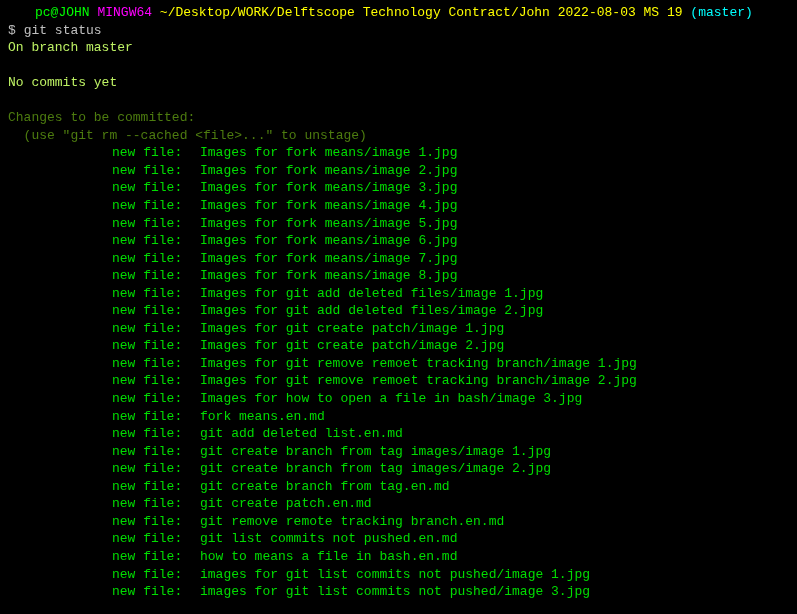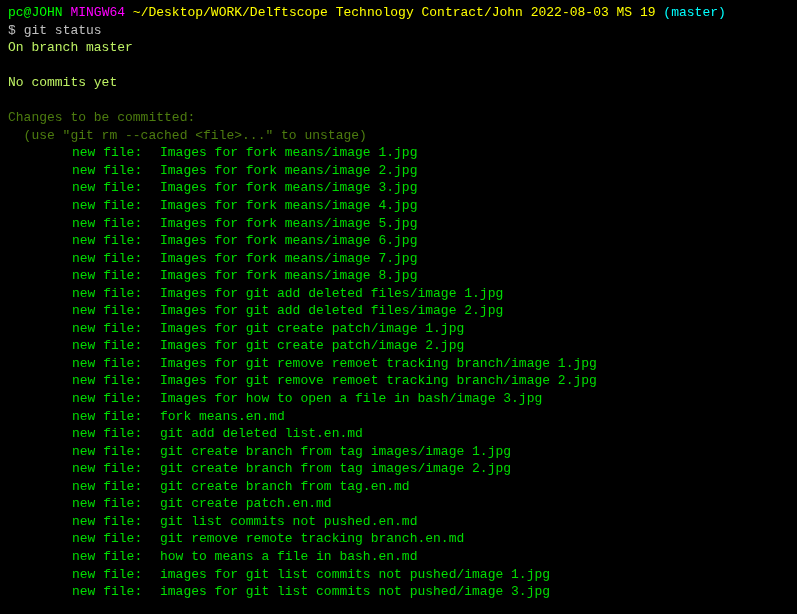--- a/index.html
+++ b/index.html
@@ -14,36 +14,37 @@
       line-height: 1.35;
       padding: 4px 8px;
       color: #c0c0c0;
       width: 797px;
       height: 614px;
       overflow: hidden;
     }
     .prompt-line {
       white-space: pre;
     }
-    .green { color: #00ff00; }
+    .green { color: #00ff00; margin-left: 27px; }
     .magenta { color: #ff00ff; margin-top: 12px; }
     .yellow { color: #ffff00; }
     .cyan { color: #00ffff; }
     .white { color: #c0c0c0; }
     .status-header { color: #bef264; }
     .blank { height: 1.35em; }
     .changes-line { color: #4d7c0f; }
     .file-entry {
       color: #00dd00;
       white-space: pre;
       padding-left: 64px;
     }
     .file-status {
       display: inline-block;
       min-width: 88px;
+      margin-left: 40px;
     }
   </style>
 </head>
 <body>
 
 <div class="prompt-line"><span class="green">pc@JOHN</span> <span class="magenta">MINGW64</span> <span class="yellow">~</span><span class="yellow">/Desktop/WORK/Delftscope Technology Contract/John 2022-08-03 MS 19</span> <span class="cyan">(</span><span class="cyan">master</span><span class="cyan">)</span></div>
 
 <div class="prompt-line"><span class="white">$</span> <span class="white">git status</span></div>
 
 <div class="status-header">On branch master</div>
@@ -72,18 +73,18 @@
     <div class="file-entry"><span class="file-status">new file:</span><span>Images for git create patch/image 2.jpg</span></div>
     <div class="file-entry"><span class="file-status">new file:</span><span>Images for git remove remoet tracking branch/image 1.jpg</span></div>
     <div class="file-entry"><span class="file-status">new file:</span><span>Images for git remove remoet tracking branch/image 2.jpg</span></div>
     <div class="file-entry"><span class="file-status">new file:</span><span>Images for how to open a file in bash/image 3.jpg</span></div>
     <div class="file-entry"><span class="file-status">new file:</span><span>fork means.en.md</span></div>
     <div class="file-entry"><span class="file-status">new file:</span><span>git add deleted list.en.md</span></div>
     <div class="file-entry"><span class="file-status">new file:</span><span>git create branch from tag images/image 1.jpg</span></div>
     <div class="file-entry"><span class="file-status">new file:</span><span>git create branch from tag images/image 2.jpg</span></div>
     <div class="file-entry"><span class="file-status">new file:</span><span>git create branch from tag.en.md</span></div>
     <div class="file-entry"><span class="file-status">new file:</span><span>git create patch.en.md</span></div>
+    <div class="file-entry"><span class="file-status">new file:</span><span>git remove remote tracking branch.en.md</span></div>
     <div class="file-entry"><span class="file-status">new file:</span><span>git list commits not pushed.en.md</span></div>
-    <div class="file-entry"><span class="file-status">new file:</span><span>git remove remote tracking branch.en.md</span></div>
     <div class="file-entry"><span class="file-status">new file:</span><span>how to means a file in bash.en.md</span></div>
     <div class="file-entry"><span class="file-status">new file:</span><span>images for git list commits not pushed/image 1.jpg</span></div>
     <div class="file-entry"><span class="file-status">new file:</span><span>images for git list commits not pushed/image 3.jpg</span></div>
   </div>
 
 </body></html>

